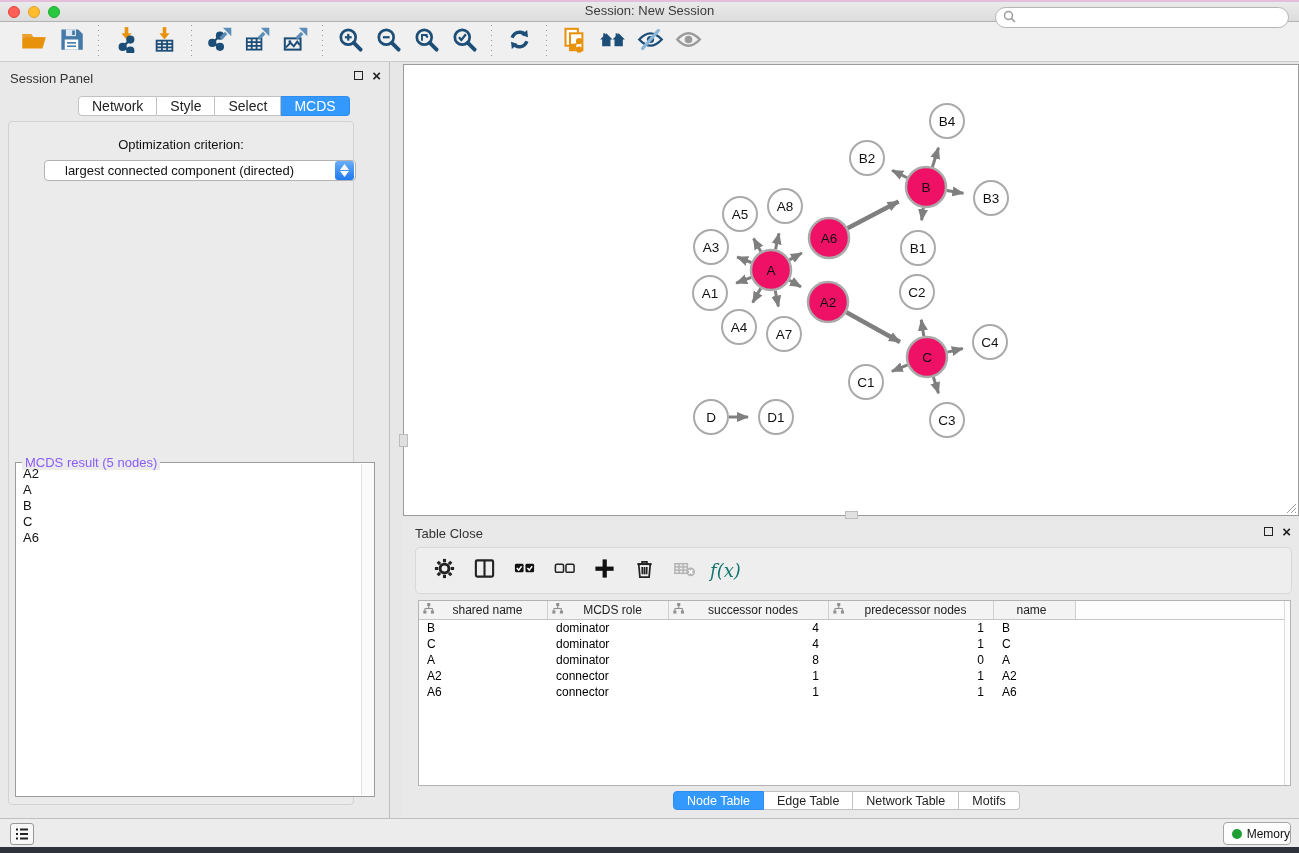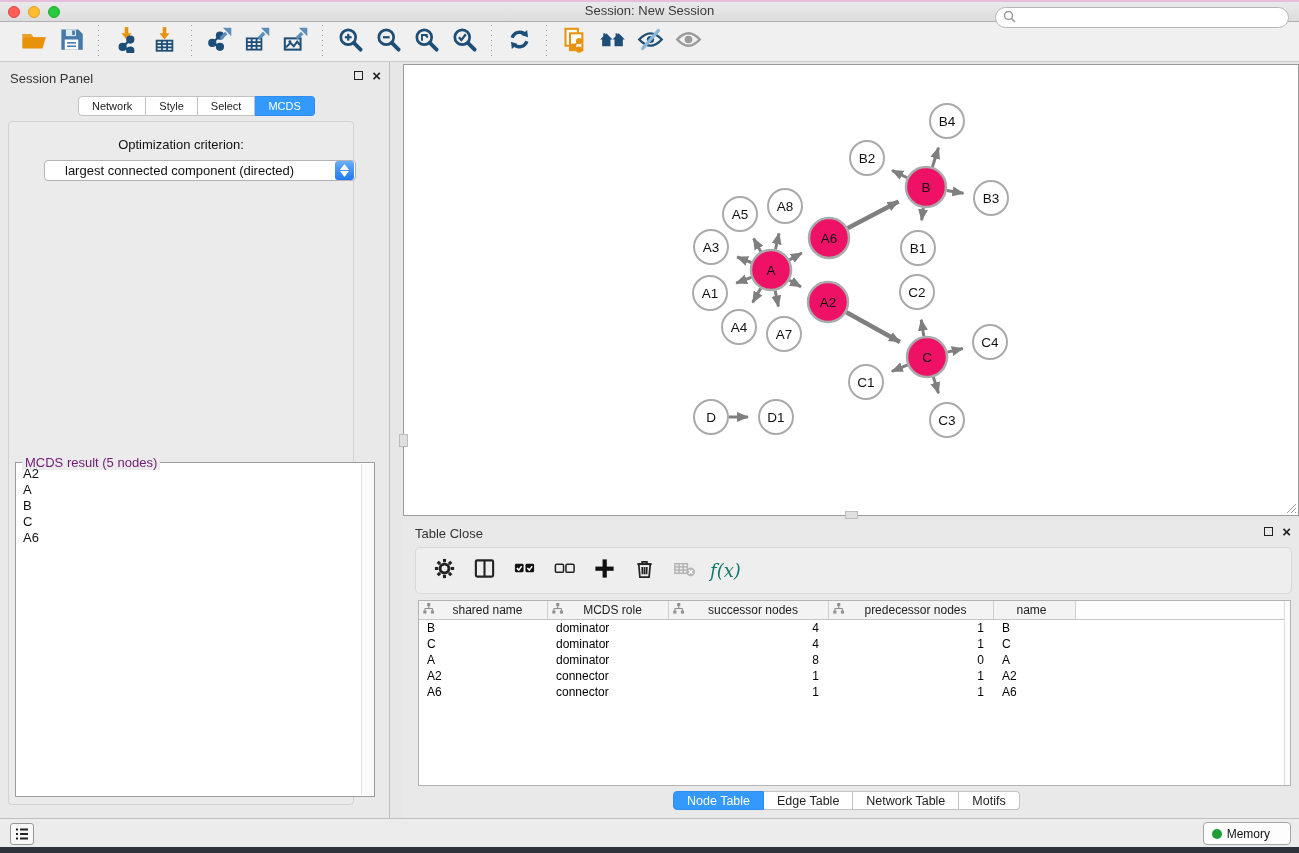--- a/index.html
+++ b/index.html
@@ -30,40 +30,40 @@
   .searchbox input { border:none; outline:none; flex:1; font-size:12px; background:transparent; height:16px; }
 
   
   .control-panel { position:absolute; left:0; top:62px; width:390px; height:756px; background:#e9e9e9;
     border-right:1px solid #bdbdbd; }
   .cp-head { position:absolute; left:10px; top:9px; font-size:13px; color:#333; }
   .panel-icons { position:absolute; right:8px; top:9px; display:flex; gap:9px; align-items:center; }
   .float-ico { width:9px; height:9px; border:1.5px solid #222; }
   .close-ico { font-size:15px; font-weight:700; color:#222; line-height:9px; }
   .cp-tabs { position:absolute; left:78px; top:34px; display:flex; }
-  .tabbtn { height:20px; padding:0 13px; font-size:11px; line-height:19px; background:#fff;
+  .tabbtn { height:20px; padding:0 13px; font-size:14px; line-height:19px; background:#fff;
     border:1px solid #c2c2c2; border-left:none; color:#222; text-align:center; }
   .tabbtn:first-child { border-left:1px solid #c2c2c2; border-radius:4px 0 0 4px; }
   .tabbtn:last-child { border-radius:0 4px 4px 0; }
   .tabbtn.active { background:#3399fd; border-color:#2f8df1; color:#fff; }
   .cp-body { position:absolute; left:8px; top:59px; width:346px; height:684px; background:#ebebeb;
     border:1px solid #d2d2d2; border-radius:4px; }
   .opt-label { margin-top:15px; text-align:center; font-size:13px; color:#111; }
   .dropdown { position:absolute; left:35px; top:38px; width:312px; height:21px; background:#fff;
     border:1px solid #b3b3b3; border-radius:4px; display:flex; align-items:center; }
   .dropdown .dd-text { flex:1; font-size:13px; padding-left:20px; color:#111; white-space:nowrap; }
   .dd-stepper { width:19px; height:19px; margin-right:1px; border-radius:3px;
     background:linear-gradient(#69aef8, #2079f0); display:flex; flex-direction:column;
     align-items:center; justify-content:center; gap:1px; }
   .cp-buttons { position:absolute; left:0; width:100%; top:70px; display:flex; justify-content:center; gap:14px; }
   .pushbtn { height:21px; padding:0 14px; background:#fff; border:1px solid #b9b9b9; border-radius:4px;
     font-size:13px; line-height:19px; color:#111; }
   .result-group { position:absolute; left:6px; top:340px; width:360px; height:335px; background:#fff;
     border:1px solid #9c9c9c; }
-  .result-legend { position:absolute; left:6px; top:-8px; background:#ebebeb; padding:0 3px; font-size:13px; color:#701a75; }
+  .result-legend { position:absolute; left:6px; top:-8px; background:#ebebeb; padding:0 3px; font-size:13px; color:#8b5cf6; }
   .result-list { position:absolute; left:0; top:3px; right:14px; bottom:0; overflow:hidden; }
   .result-item { font-size:13px; line-height:16px; padding-left:7px; color:#111; }
   .result-scroll { position:absolute; right:0; top:1px; bottom:1px; width:13px; background:#fafafa;
     border-left:1px solid #e3e3e3; }
 
   
   .net-frame { position:absolute; left:403px; top:64px; width:896px; height:452px;
     border:1px solid #9b9b9b; background:#fff; }
   .net-titlebar { position:absolute; left:0; top:0; width:100%; height:22px;
     background:linear-gradient(#ececec, #d8d8d8); border-bottom:1px solid #b4b4b4; }
@@ -96,21 +96,21 @@
   .td.num { text-align:right; padding-right:10px; }
   .tbl-scroll { position:absolute; right:0; top:0; bottom:0; width:6px; background:#fcfcfc; border-left:1px solid #dcdcdc; }
   .tp-tabs { position:absolute; left:270px; top:271px; display:flex; }
   .tp-tabs .tabbtn { font-size:12.5px; height:19px; line-height:18px; }
 
   
   .statusbar { position:absolute; left:0; top:818px; width:1299px; height:29px; background:#ececec;
     border-top:1px solid #c0c0c0; }
   .sb-listbtn { position:absolute; left:10px; top:4px; width:24px; height:22px; background:#f7f7f7;
     border:1px solid #989898; border-radius:3px; display:flex; align-items:center; justify-content:center; }
-  .memorybtn { position:absolute; right:8px; top:3px; height:23px; padding:0 20px 0 8px; background:#fdfdfd;
+  .memorybtn { position:absolute; right:8px; top:3px; height:23px; padding:0 0 0 8px; background:#fdfdfd;
     border:1px solid #a6a6a6; border-radius:4px; display:flex; align-items:center; gap:5px; font-size:12px; color:#111; }
   .mem-dot { width:10px; height:10px; border-radius:50%; }
   .bottom-strip { position:absolute; left:0; top:847px; width:1299px; height:6px; background:#2e333b; }
 </style>
 </head>
 <body>
 
 <div class="titlebar">
   <div class="pinkline"></div>
   <div class="traffic">

